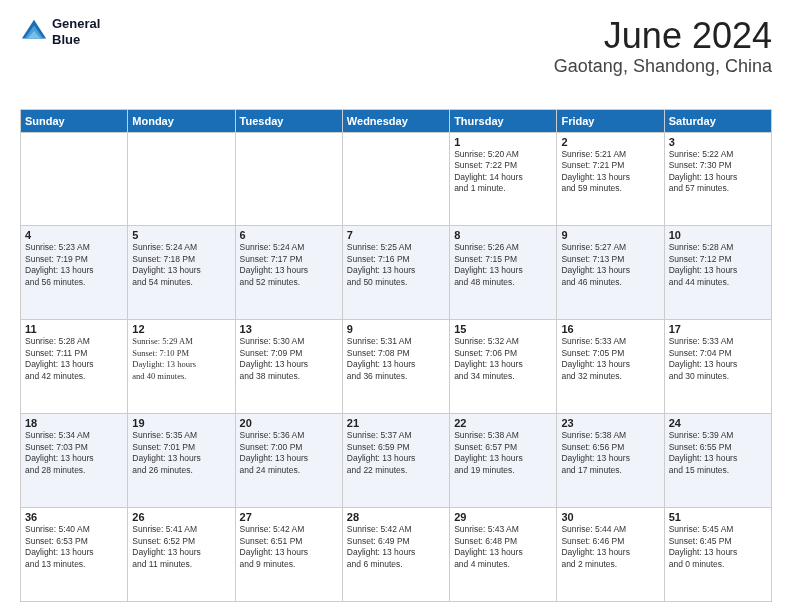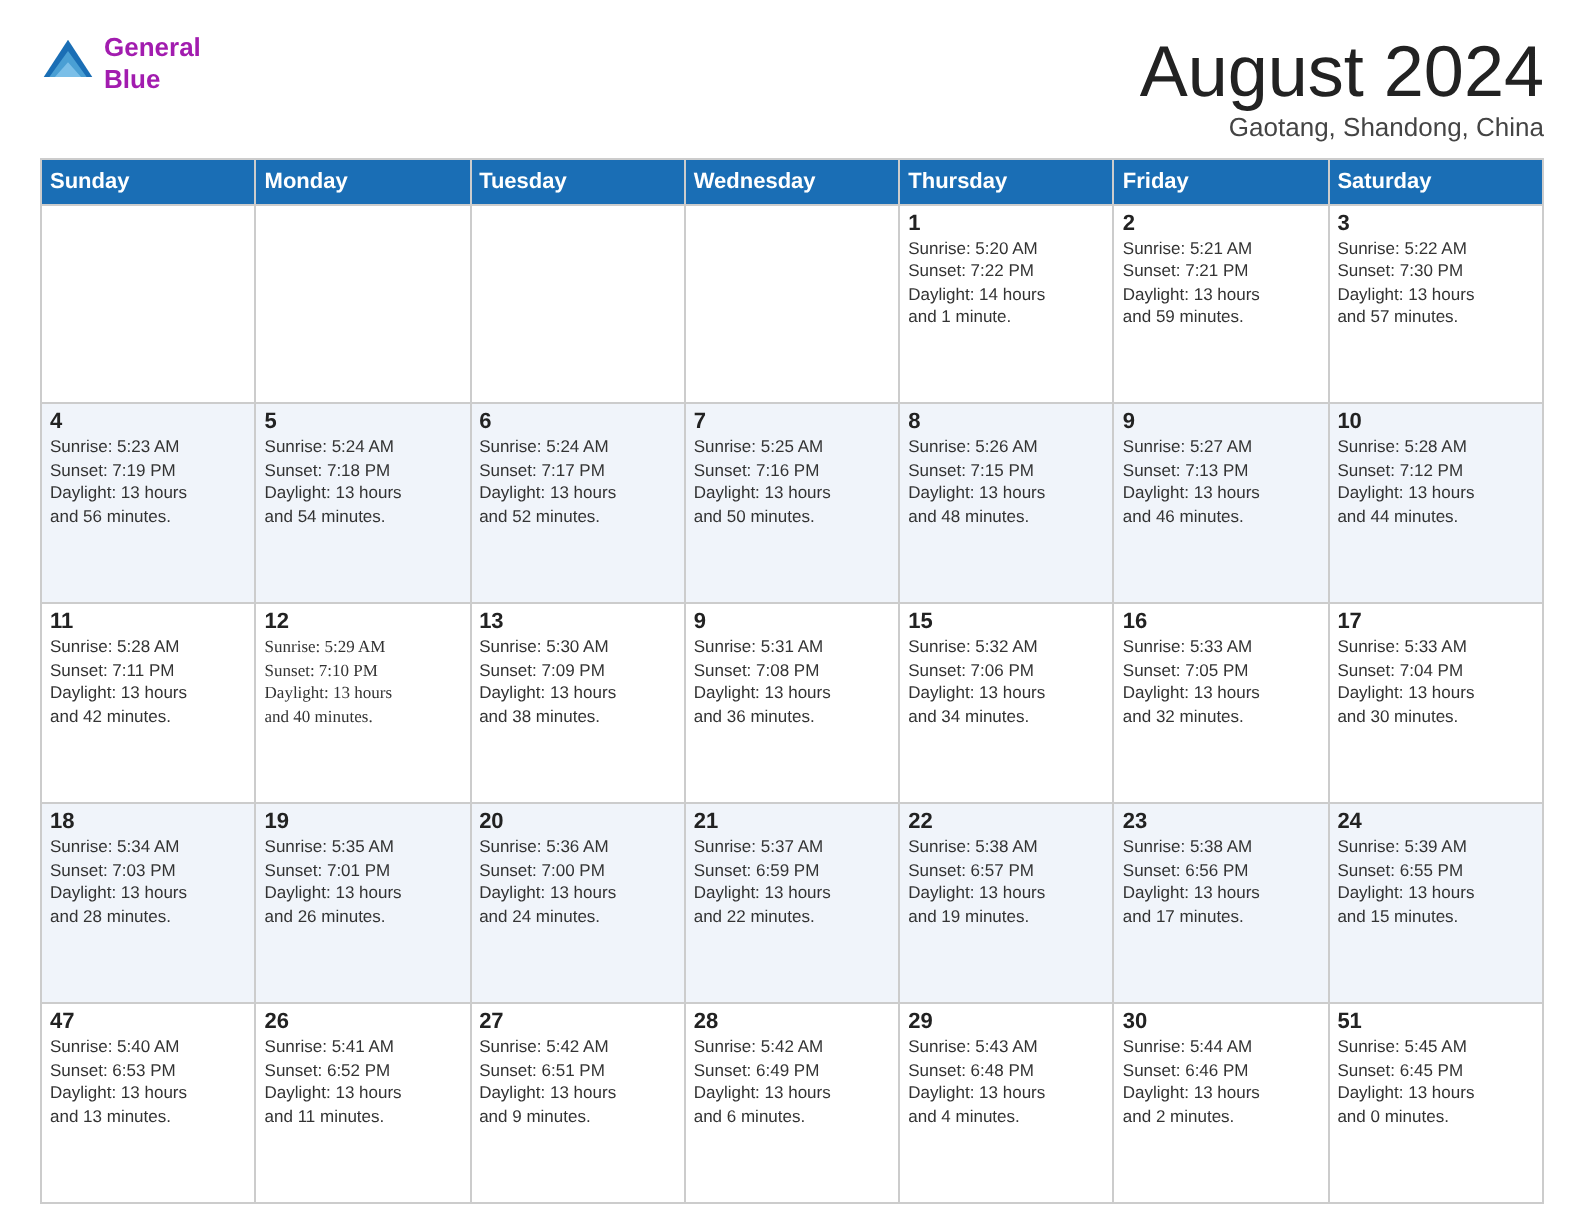--- a/index.html
+++ b/index.html
@@ -27,43 +27,44 @@
       display: flex;
       align-items: center;
       gap: 4px;
     }
     .logo-text {
       font-size: 13px;
       font-weight: bold;
       line-height: 1.2;
     }
     .logo-text span {
-      color: #a21caf;
+      color: #0f172a;
     }
     .logo-icon {
       width: 28px;
       height: 28px;
     }
     .title-block {
       text-align: right;
     }
     .month-title {
       font-size: 36px;
       font-weight: 300;
       color: #222;
       line-height: 1.1;
     }
     .location {
-      font-size: 13px;
+      font-size: 18px;
       color: #444;
     }
     table {
       width: 100%;
       border-collapse: collapse;
       flex: 1;
+      margin-top: 24px;
     }
     thead tr th {
       background: #1a6eb5;
       color: #fff;
       font-size: 11px;
       font-weight: bold;
       padding: 5px 4px;
       text-align: left;
       border: 1px solid #ccc;
     }
@@ -104,21 +105,21 @@
         <polygon points="15,2 28,22 2,22" fill="#1a6eb5"></polygon>
         <polygon points="15,8 25,22 5,22" fill="#4a9fd4"></polygon>
         <polygon points="15,14 22,22 8,22" fill="#7bbfe8"></polygon>
       </svg>
       <div class="logo-text">
         <div><span>General</span></div>
         <div><span>Blue</span></div>
       </div>
     </div>
     <div class="title-block">
-      <div class="month-title">August 2024</div>
+      <div class="month-title">June 2024</div>
       <div class="location">Gaotang, Shandong, China</div>
     </div>
   </div>
 
   <table>
     <thead>
       <tr>
       <th>Sunday</th>
           <th>Monday</th>
           <th>Tuesday</th>
@@ -304,21 +305,21 @@
           <td>
             <span class="day-num">24</span>
             <div class="day-info" style="white-space: pre-line;">Sunrise: 5:39 AM
 Sunset: 6:55 PM
 Daylight: 13 hours
 and 15 minutes.</div>
           </td>
         </tr>
         <tr>
           <td>
-            <span class="day-num">47</span>
+            <span class="day-num">36</span>
             <div class="day-info" style="white-space: pre-line;">Sunrise: 5:40 AM
 Sunset: 6:53 PM
 Daylight: 13 hours
 and 13 minutes.</div>
           </td>
           <td>
             <span class="day-num">26</span>
             <div class="day-info" style="white-space: pre-line;">Sunrise: 5:41 AM
 Sunset: 6:52 PM
 Daylight: 13 hours

